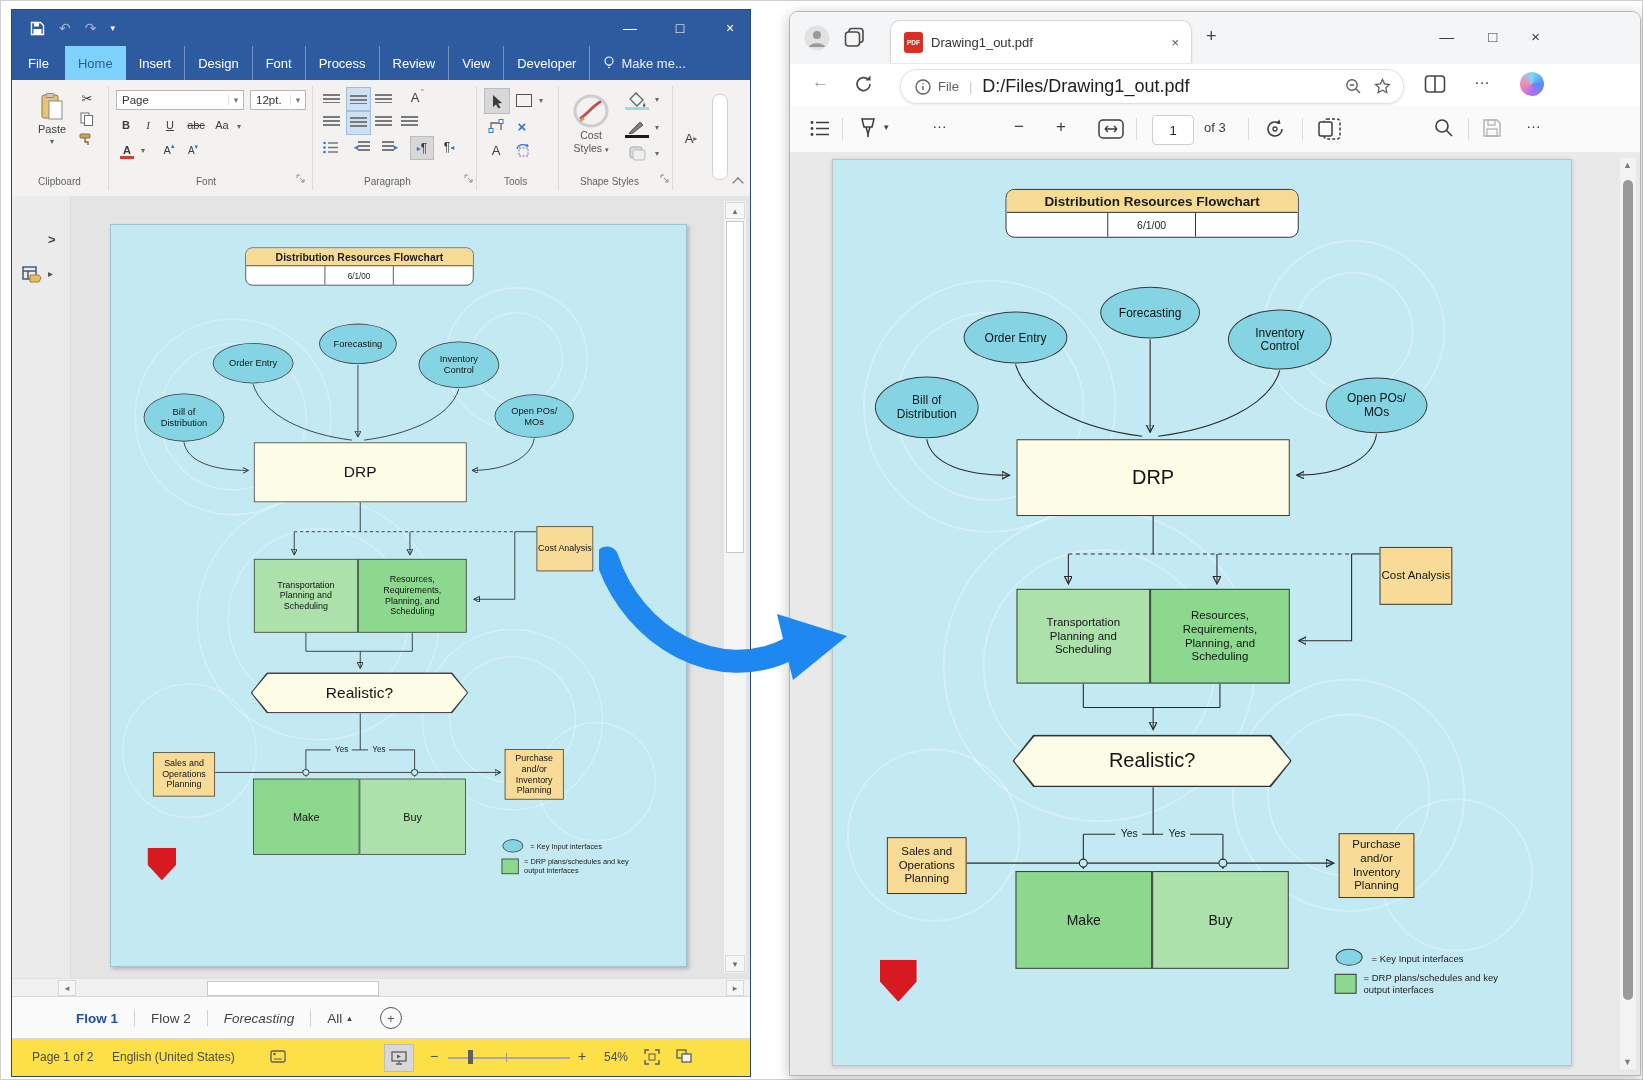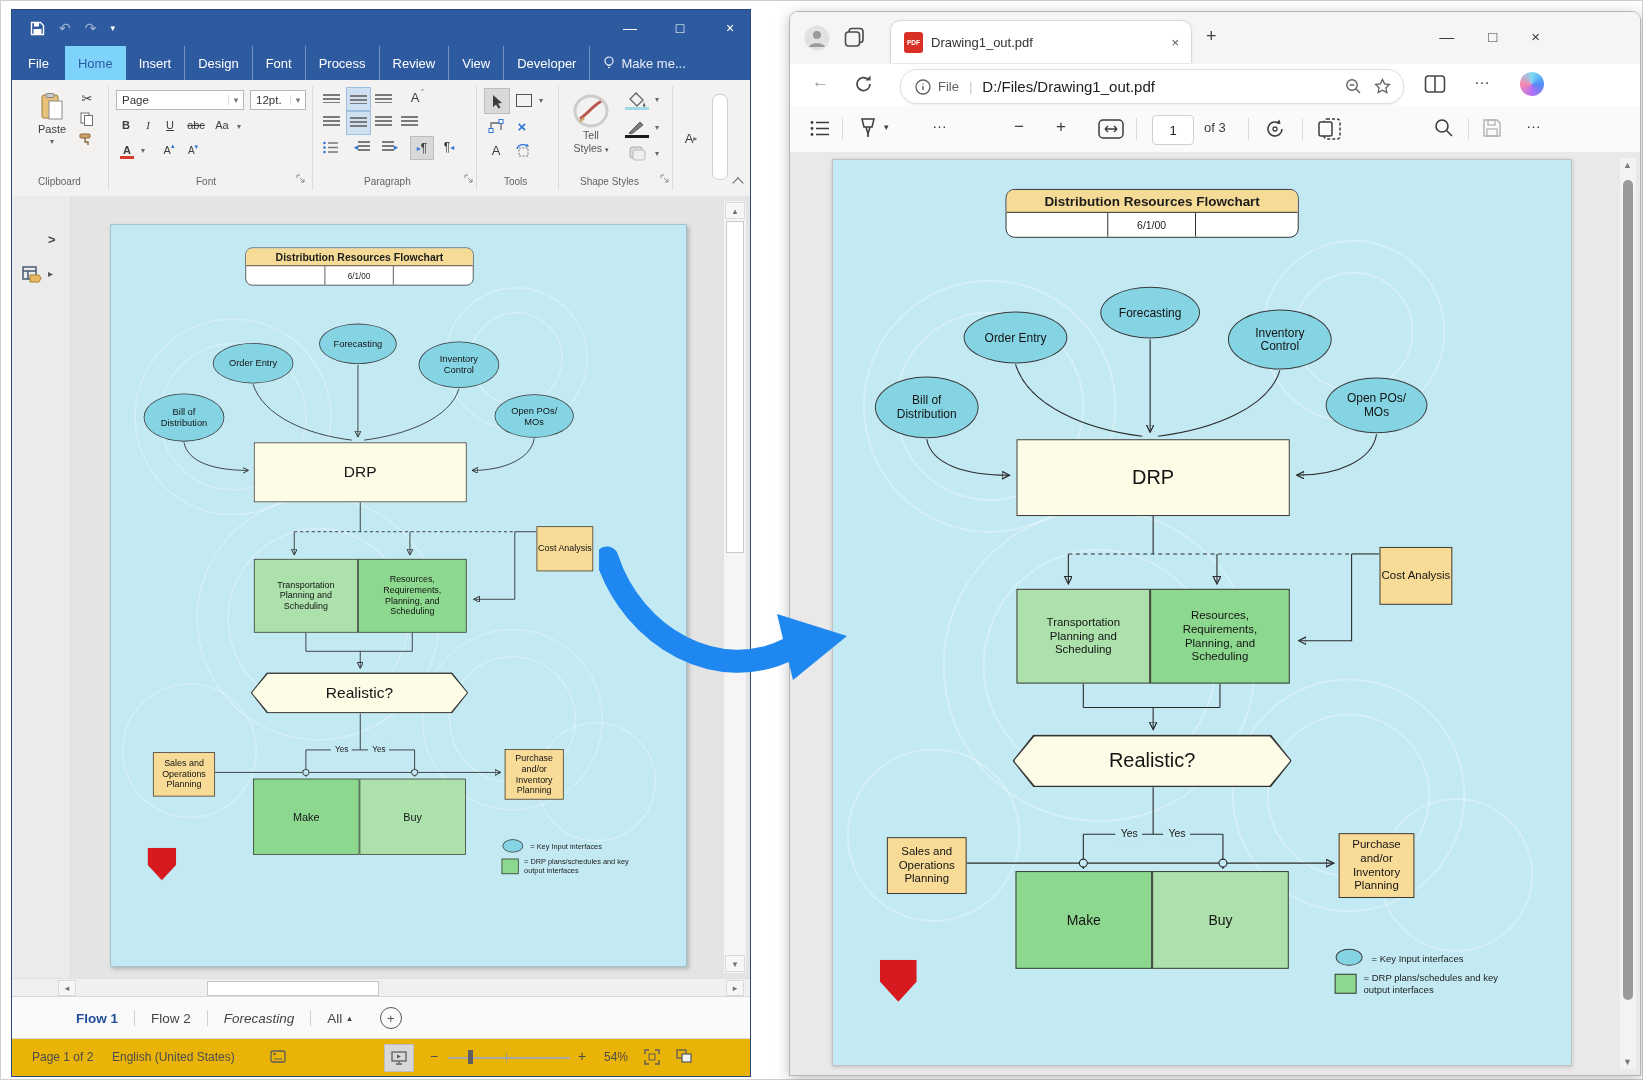--- a/index.html
+++ b/index.html
@@ -45,21 +45,21 @@
   .v-hthumb{position:absolute;top:2px;height:13px;background:#fff;border:1px solid #c9c9c9;}
   .sbtn{position:absolute;display:flex;align-items:center;justify-content:center;background:#f6f6f6;border:1px solid #d9d9d9;}
   
   .v-pagetabs{position:absolute;left:0;top:986px;right:0;height:42px;background:#fafafa;border-top:1px solid #d8d8d8;display:flex;align-items:center;font-size:13.5px;color:#444;}
   .ptab{padding:0 16px;display:flex;align-items:center;gap:5px;}
   .ptab.active{color:#1f4e9c;font-weight:bold;}
   .ptab.italic{font-style:italic;}
   .psep{width:1px;height:16px;background:#d0d0d0;}
   .addpg{width:20px;height:20px;border:1.4px solid #565656;border-radius:50%;display:flex;align-items:center;justify-content:center;font-size:13px;color:#565656;margin-left:12px;}
   
-  .v-status{position:absolute;left:0;top:1028px;right:0;height:38px;background:#eab308;border-top:1px solid #d8d8d8;font-size:12px;color:#4c4c4c;}
+  .v-status{position:absolute;left:0;top:1028px;right:0;height:38px;background:#fde047;border-top:1px solid #d8d8d8;font-size:12px;color:#4c4c4c;}
   .slider-track{position:absolute;height:2px;background:#a9a9a9;}
   .slider-thumb{position:absolute;width:5px;height:14px;background:#5f5f5f;}
   
   .edge{position:absolute;left:788px;top:10px;width:852px;height:1065px;background:#fff;border:1px solid #b5b5b5;border-radius:9px 9px 0 0;box-shadow:0 3px 14px rgba(0,0,0,.25);box-sizing:border-box;overflow:hidden;}
   .e-tabs{position:absolute;left:0;top:0;right:0;height:52px;background:#f4f5f7;}
   .e-tab{position:absolute;left:100px;top:8px;width:300px;height:42px;background:#fff;border:1px solid #d9d9d9;border-bottom:none;border-radius:10px 10px 0 0;display:flex;align-items:center;box-shadow:0 1px 3px rgba(0,0,0,.08);font-size:13px;color:#333;}
   .pdfbadge{width:19px;height:21px;background:#d93025;color:#fff;border-radius:3px;font-size:6.5px;font-weight:bold;display:flex;align-items:center;justify-content:center;margin:0 8px 0 13px;}
   .e-ctrl{position:absolute;top:0;height:48px;display:flex;align-items:center;gap:34px;font-size:15px;color:#3a3a3a;}
   .e-addr{position:absolute;left:0;top:52px;right:0;height:42px;background:#fff;border-bottom:1px solid #ececec;color:#4d4d4d;}
   .pill{position:absolute;left:110px;top:5px;width:502px;height:33px;background:#fff;border:1px solid #e0e0e0;border-radius:17px;box-shadow:0 1px 3px rgba(0,0,0,.09);display:flex;align-items:center;font-size:13px;}
@@ -286,21 +286,21 @@
       </span>
       <div class="rgl" style="left:492px;top:96px">Tools</div>
       <div class="rdiv" style="left:546px"></div>
 
       <div class="rb" style="left:556px;top:8px;width:46px;height:72px;flex-direction:column;gap:1px">
         <svg class="ic" width="36" height="34" viewBox="0 0 36 34">
             <ellipse cx="18" cy="17" rx="16" ry="15" fill="none" stroke="#cfcdcb" stroke-width="3"></ellipse>
             <path d="M8 24C14 20 20 12 27 8" stroke="#b8554f" stroke-width="3" fill="none" stroke-linecap="round"></path>
             <path d="M6 27l4-4 2 2-4 3z" fill="#caa26a"></path>
           </svg>
-        <span style="font-size:10.5px;color:#555">Tell</span>
+        <span style="font-size:10.5px;color:#555">Cost</span>
         <span style="font-size:10.5px;color:#555"><span>Styles</span> <span style="font-size:7px">▾</span></span>
       </div>
       <span class="rb" style="left:612px;top:8px;width:26px;height:22px">
         <svg class="ic" width="18" height="15" viewBox="0 0 18 15">
             <path d="M8 1l7 7-6 6-7-7z" fill="none" stroke="#666" stroke-width="1.3"></path>
             <path d="M8 1l1.5 1.5" stroke="#666" stroke-width="1.3"></path>
             <path d="M15.5 10c1 1.6 2 2.6 2 3.6 0 .8-.6 1.4-1.3 1.4s-1.3-.6-1.3-1.4c0-1 1-2 1.6-3.6z" fill="#666"></path>
           </svg>
         <span class="cyanbar"></span>
       </span>
@@ -523,21 +523,21 @@
           <path d="M16 10a6.5 6.5 0 1 1-2-4.6" fill="none" stroke="#474747" stroke-width="1.7"></path>
           <path d="M16.5 1.5v5h-5z" fill="#474747"></path>
         </svg>
       <div class="pill">
         <svg class="ic" style="margin-left:14px" width="16" height="16" viewBox="0 0 16 16">
             <circle cx="8" cy="8" r="7" fill="none" stroke="#5f5f5f" stroke-width="1.3"></circle>
             <path d="M8 7v4M8 4.6v1" stroke="#5f5f5f" stroke-width="1.4"></path>
           </svg>
         <span style="margin-left:7px;color:#5f5f5f">File</span>
         <span style="margin:0 10px;color:#c9c9c9">|</span>
-        <span style="flex:1;color:#202020;font-size:15px">D:/Files/Drawing1_out.pdf</span>
+        <span style="flex:1;color:#202020;font-size:18px">D:/Files/Drawing1_out.pdf</span>
         <svg class="ic" width="17" height="17" viewBox="0 0 17 17">
             <circle cx="7" cy="7" r="5.2" fill="none" stroke="#5f5f5f" stroke-width="1.4"></circle>
             <path d="M4.8 7h4.4M11 11l4 4" stroke="#5f5f5f" stroke-width="1.4"></path>
           </svg>
         <svg class="ic" style="margin:0 12px" width="17" height="17" viewBox="0 0 17 17">
             <path d="M8.5 1.5l2.1 4.4 4.8.6-3.5 3.3.9 4.7-4.3-2.3-4.3 2.3.9-4.7L1.6 6.5l4.8-.6z" fill="none" stroke="#5f5f5f" stroke-width="1.3"></path>
           </svg>
       </div>
       <svg class="ic abs" style="left:634px;top:10px" width="22" height="20" viewBox="0 0 22 20">
           <rect x="1.5" y="2" width="19" height="16" rx="3" fill="none" stroke="#474747" stroke-width="1.6"></rect>

